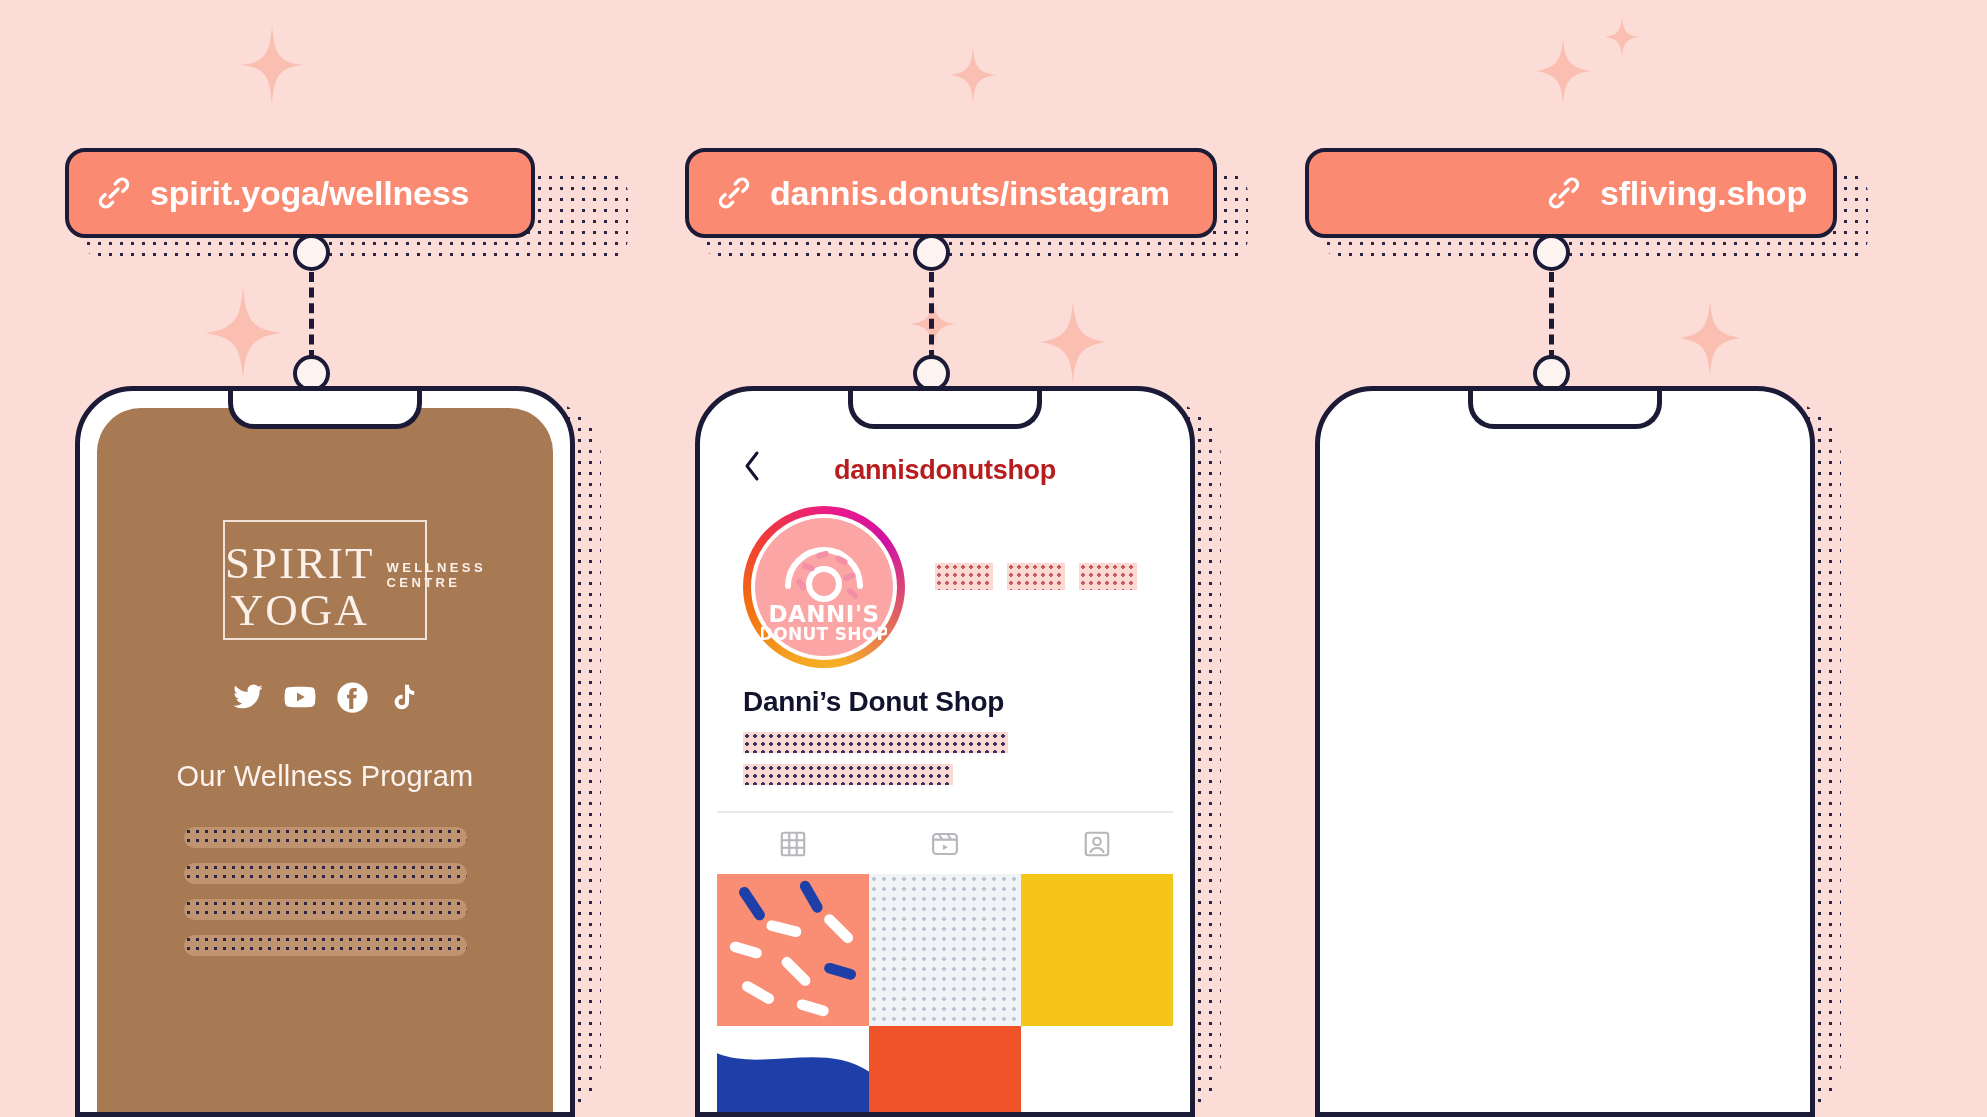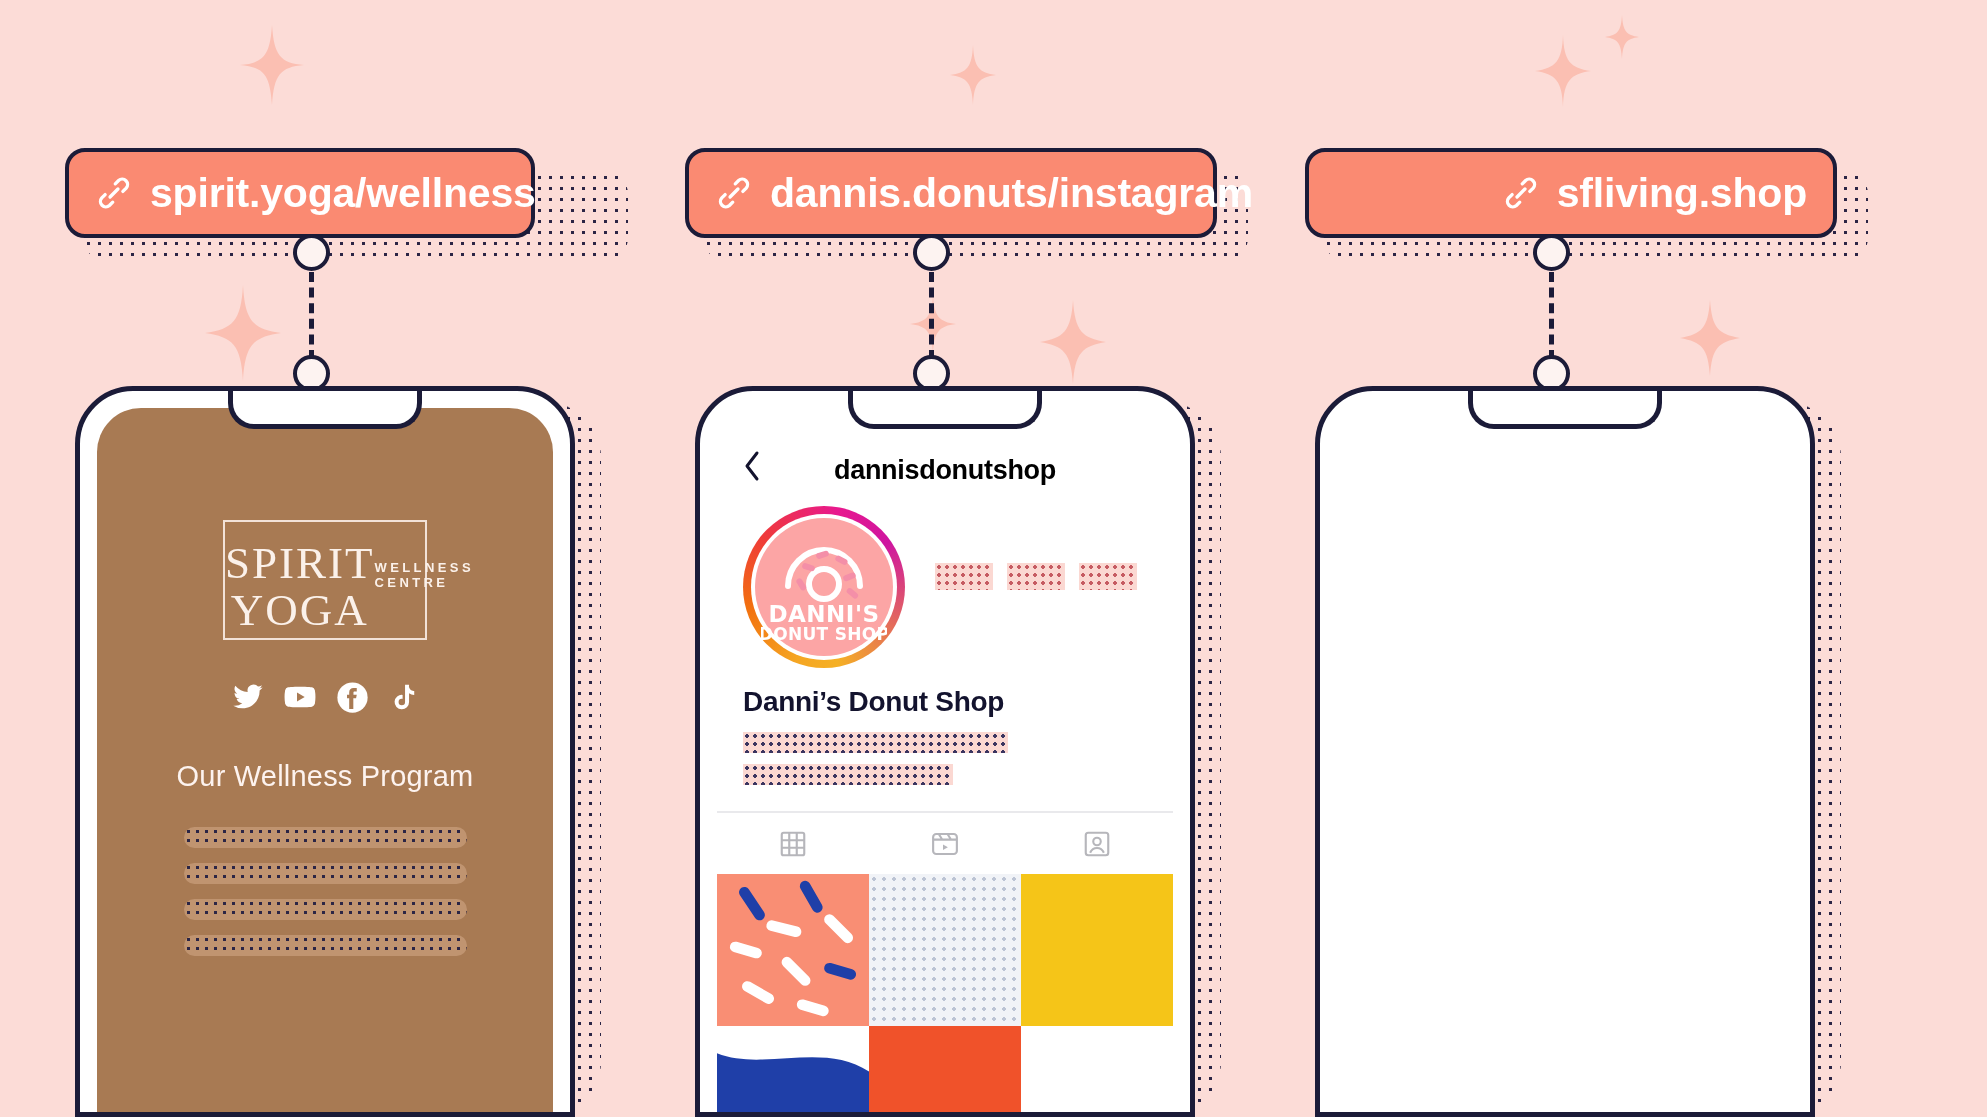--- a/index.html
+++ b/index.html
@@ -32,21 +32,21 @@
     position: absolute; left: 0; top: 0; width: 532px; height: 90px;
     background: #fa8a72;
     border: 4px solid #1b1b38;
     border-radius: 20px;
     display: flex; align-items: center; gap: 17px;
     padding: 0 26px;
   }
   .pill.narrow { width: 470px; }
   .pill-icon { flex: 0 0 auto; width: 38px; height: 38px; }
   .pill-text {
-    color: #ffffff; font-size: 41px; font-weight: 700;
+    color: #ffffff; font-size: 34px; font-weight: 700;
     letter-spacing: -0.2px; white-space: nowrap;
   }
 
   
   .knob {
     position: absolute; width: 37px; height: 37px; border-radius: 50%;
     background: #fdf3f1; border: 4px solid #1b1b38;
   }
   .dash-line {
     position: absolute; width: 0; border-left: 5px dashed #1b1b38;
@@ -87,21 +87,21 @@
   }
   .logo-serif {
     font-family: "Liberation Serif", serif; color: #fbf1ea;
     font-size: 45px; line-height: 47px; letter-spacing: 2px;
     padding: 18px 0 4px; text-align: center;
   }
   .logo-serif .l2 { display: block; }
   .logo-div { width: 100%; height: 2px; background: #f2e2d8; margin-top: 16px; }
   .logo-sub {
     color: #fbf1ea; font-size: 13px; letter-spacing: 3.4px;
-    font-weight: 600; padding: 14px 0 25px;
+    font-weight: 600; padding: 14px 0 25px; margin-left: 12px;
   }
   .socials { margin-top: 40px; display: flex; gap: 19px; align-items: center; }
   .socials svg { display: block; }
   .sc1-heading {
     margin-top: 46px; color: #fdf3ef; font-size: 29px; font-weight: 400;
     letter-spacing: 0.2px;
   }
   .bars1 { margin-top: 34px; width: 283px; display: flex; flex-direction: column; gap: 15px; }
   .bar-brown {
     height: 21px; border-radius: 11px; background: #c09470;
@@ -109,21 +109,21 @@
     background-size: 9px 9px;
   }
 
   
   .sc2 { background: #ffffff; }
   .ig-head {
     height: 84px; display: flex; align-items: flex-end; justify-content: center;
     padding-bottom: 6px; position: relative;
   }
   .ig-back { position: absolute; left: 25px; bottom: 6px; }
-  .ig-title { font-size: 27px; font-weight: 700; color: #000000; letter-spacing: -0.3px; }
+  .ig-title { font-size: 27px; font-weight: 700; color: #b91c1c; letter-spacing: -0.3px; }
   .ig-top { display: flex; align-items: center; padding: 14px 0 0 26px; }
   .donut-ring {
     width: 162px; height: 162px; border-radius: 50%; flex: 0 0 auto;
     background: conic-gradient(from 200deg, #f5a623 0deg, #f2700f 55deg, #ef3a3a 110deg,
                 #e8188e 170deg, #ce15a0 215deg, #f5b024 330deg, #f5a623 360deg);
     display: flex; align-items: center; justify-content: center;
   }
   .donut-inner {
     width: 146px; height: 146px; border-radius: 50%; background: #fff;
     display: flex; align-items: center; justify-content: center;

